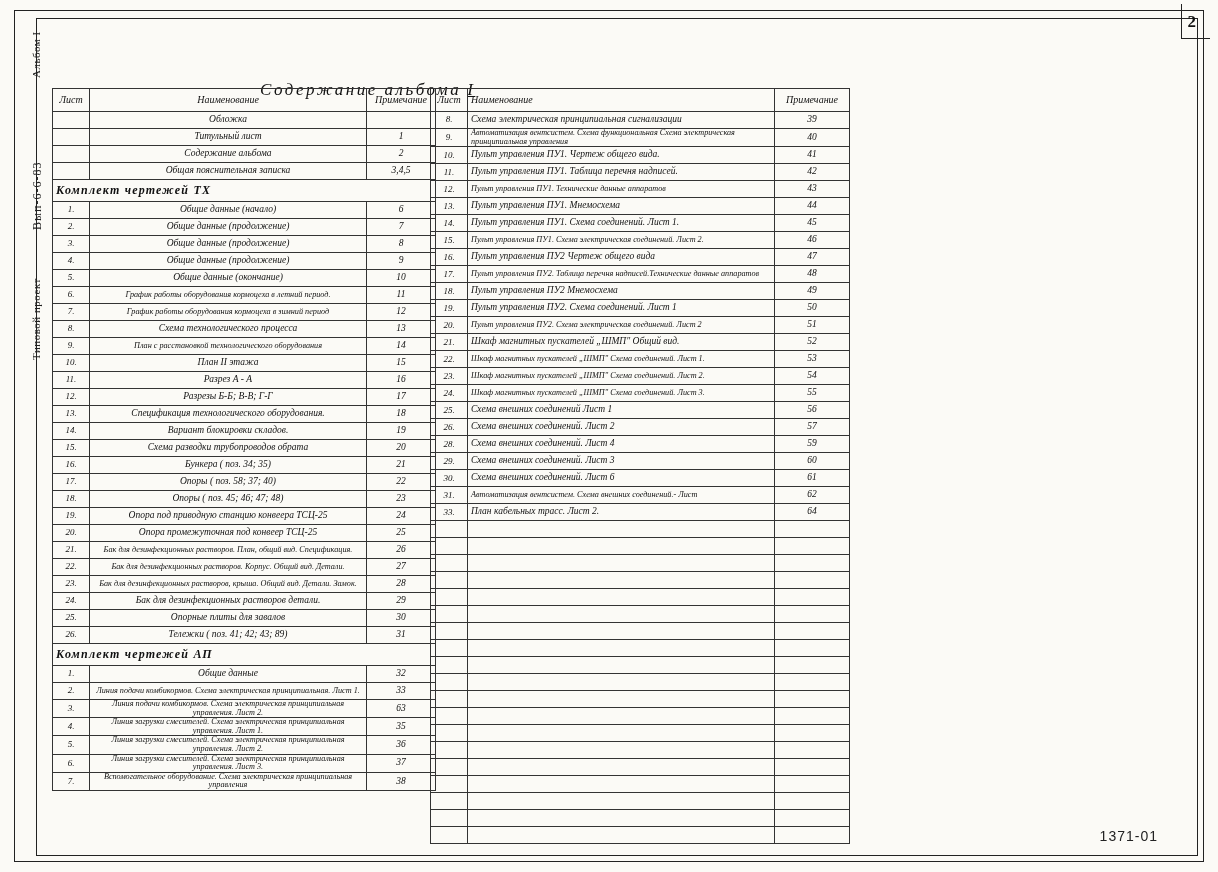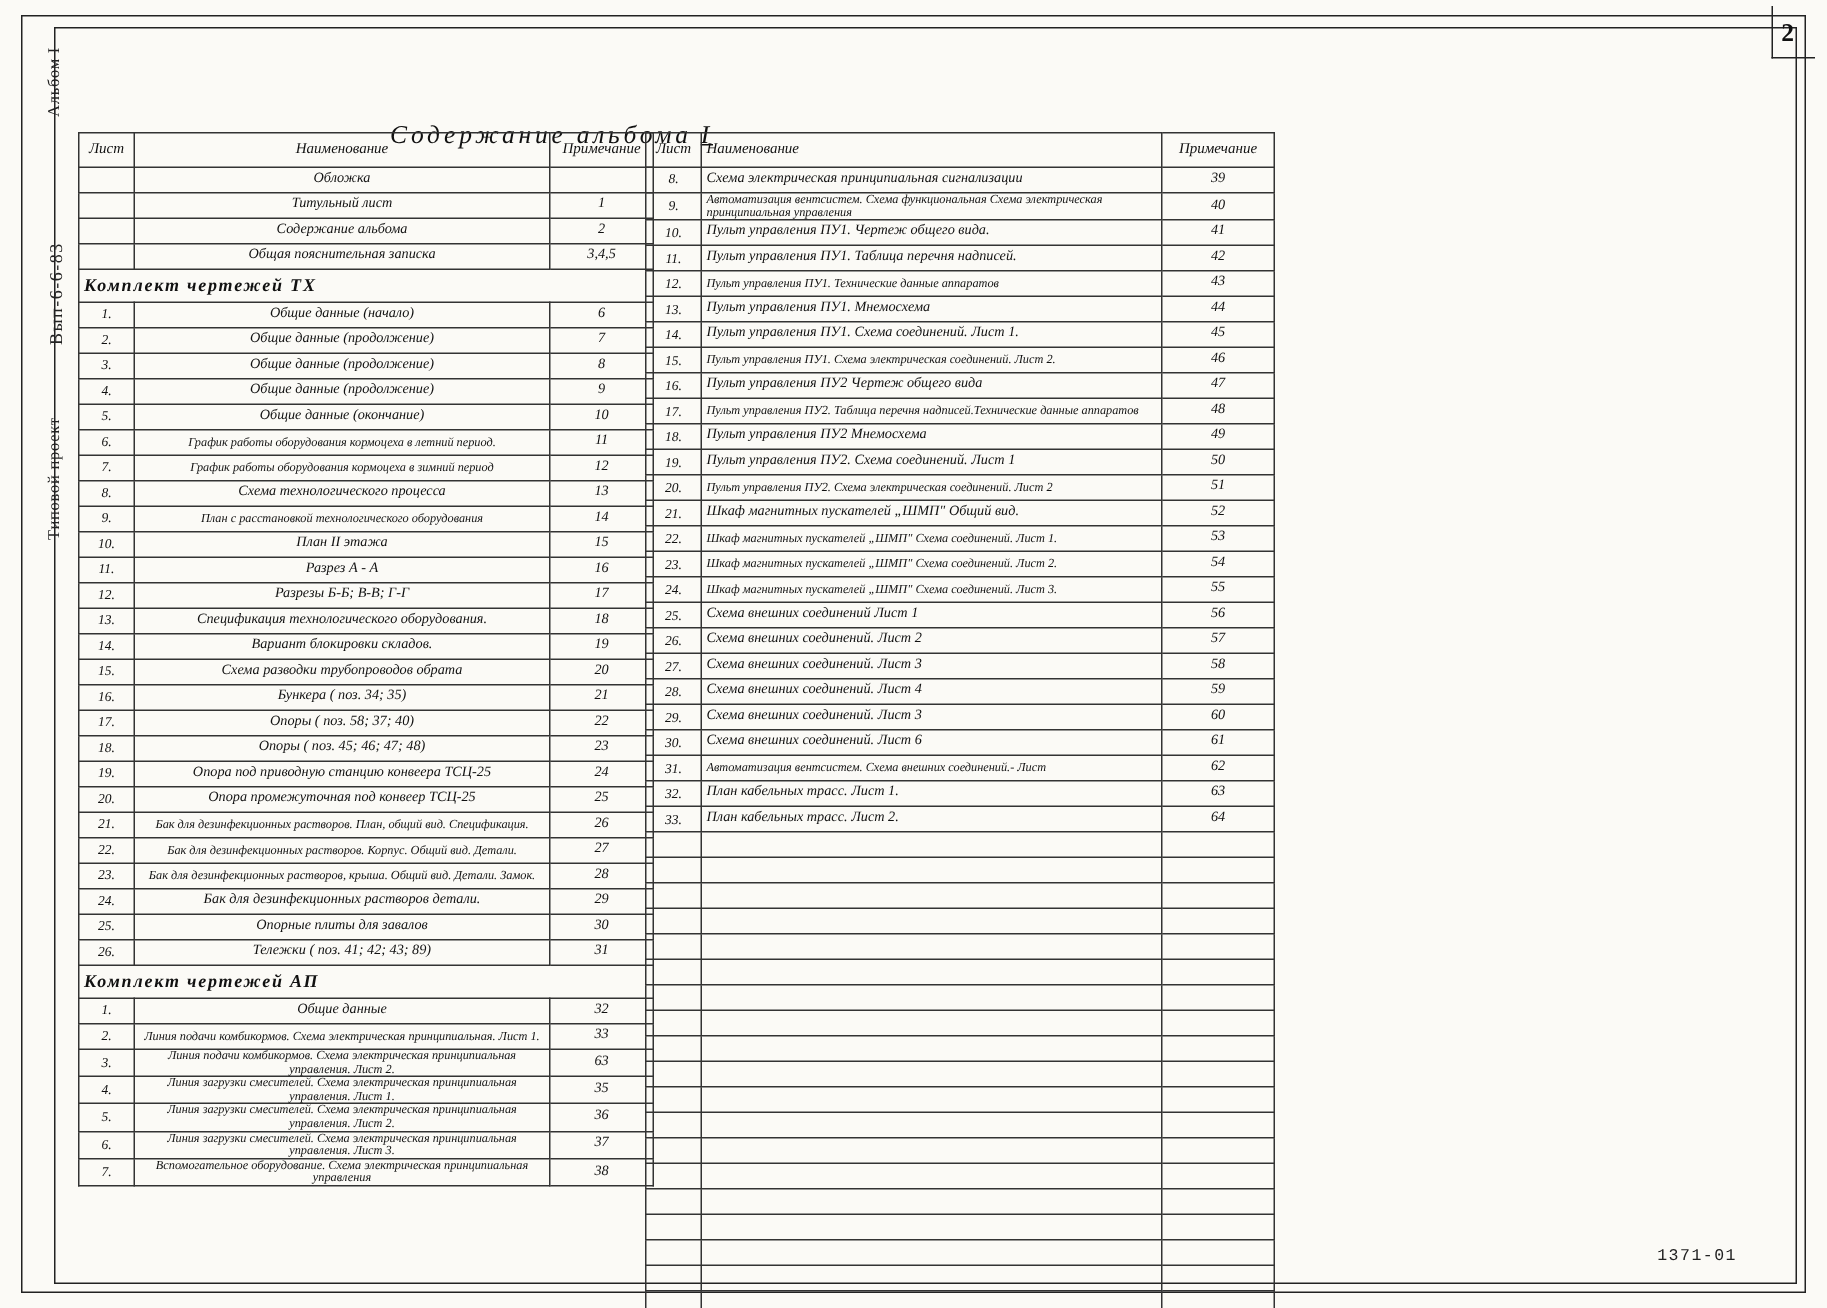--- a/index.html
+++ b/index.html
@@ -109,22 +109,22 @@
     letter-spacing: 1.2px;
     text-align: left;
     padding-left: 10px;
     height: 21px;
   }
   .small { font-size: 8.2px; line-height: 1.12; }
   .blank { height: 17px; }
   .footer-code {
     position: absolute;
     right: 60px; bottom: 28px;
-    font-family: Liberation Mono, monospace;
-    font-size: 11px;
+    font-family: Liberation Sans, sans-serif;
+    font-size: 14px;
     letter-spacing: 1px;
     color: #222;
   }
   .tbl-left { left: 52px; top: 88px; }
   .tbl-right { left: 430px; top: 88px; }
   .c-name-r { width: 300px; text-align: left; font-style: italic; padding-left: 6px;}
   .c-note-r { width: 68px; text-align: center; font-style: italic;}
 </style>
 </head>
 <body>
@@ -445,50 +445,40 @@
           <td class="c-num">25.</td>
           <td class="c-name-r">Схема  внешних  соединений  Лист 1</td>
           <td class="c-note-r">56</td>
         </tr>
         <tr class="rowh">
           <td class="c-num">26.</td>
           <td class="c-name-r">Схема  внешних  соединений. Лист 2</td>
           <td class="c-note-r">57</td>
         </tr>
         <tr class="rowh">
-          <td class="c-num">27.</td>
-          <td class="c-name-r">Схема  внешних  соединений. Лист 3</td>
-          <td class="c-note-r">58</td>
-        </tr>
-        <tr class="rowh">
           <td class="c-num">28.</td>
           <td class="c-name-r">Схема  внешних  соединений. Лист 4</td>
           <td class="c-note-r">59</td>
         </tr>
         <tr class="rowh">
           <td class="c-num">29.</td>
           <td class="c-name-r">Схема  внешних  соединений. Лист 3</td>
           <td class="c-note-r">60</td>
         </tr>
         <tr class="rowh">
           <td class="c-num">30.</td>
           <td class="c-name-r">Схема  внешних  соединений. Лист 6</td>
           <td class="c-note-r">61</td>
         </tr>
         <tr class="rowh">
           <td class="c-num">31.</td>
           <td class="c-name-r small">Автоматизация  вентсистем. Схема  внешних соединений.- Лист</td>
           <td class="c-note-r">62</td>
         </tr>
         <tr class="rowh">
-          <td class="c-num">32.</td>
-          <td class="c-name-r">План  кабельных  трасс. Лист 1.</td>
-          <td class="c-note-r">63</td>
-        </tr>
-        <tr class="rowh">
           <td class="c-num">33.</td>
           <td class="c-name-r">План  кабельных  трасс. Лист 2.</td>
           <td class="c-note-r">64</td>
         </tr>
         <tr class="blank">
           <td class="c-num">&nbsp;</td>
           <td class="c-name-r">&nbsp;</td>
           <td class="c-note-r">&nbsp;</td>
         </tr>
         <tr class="blank">

